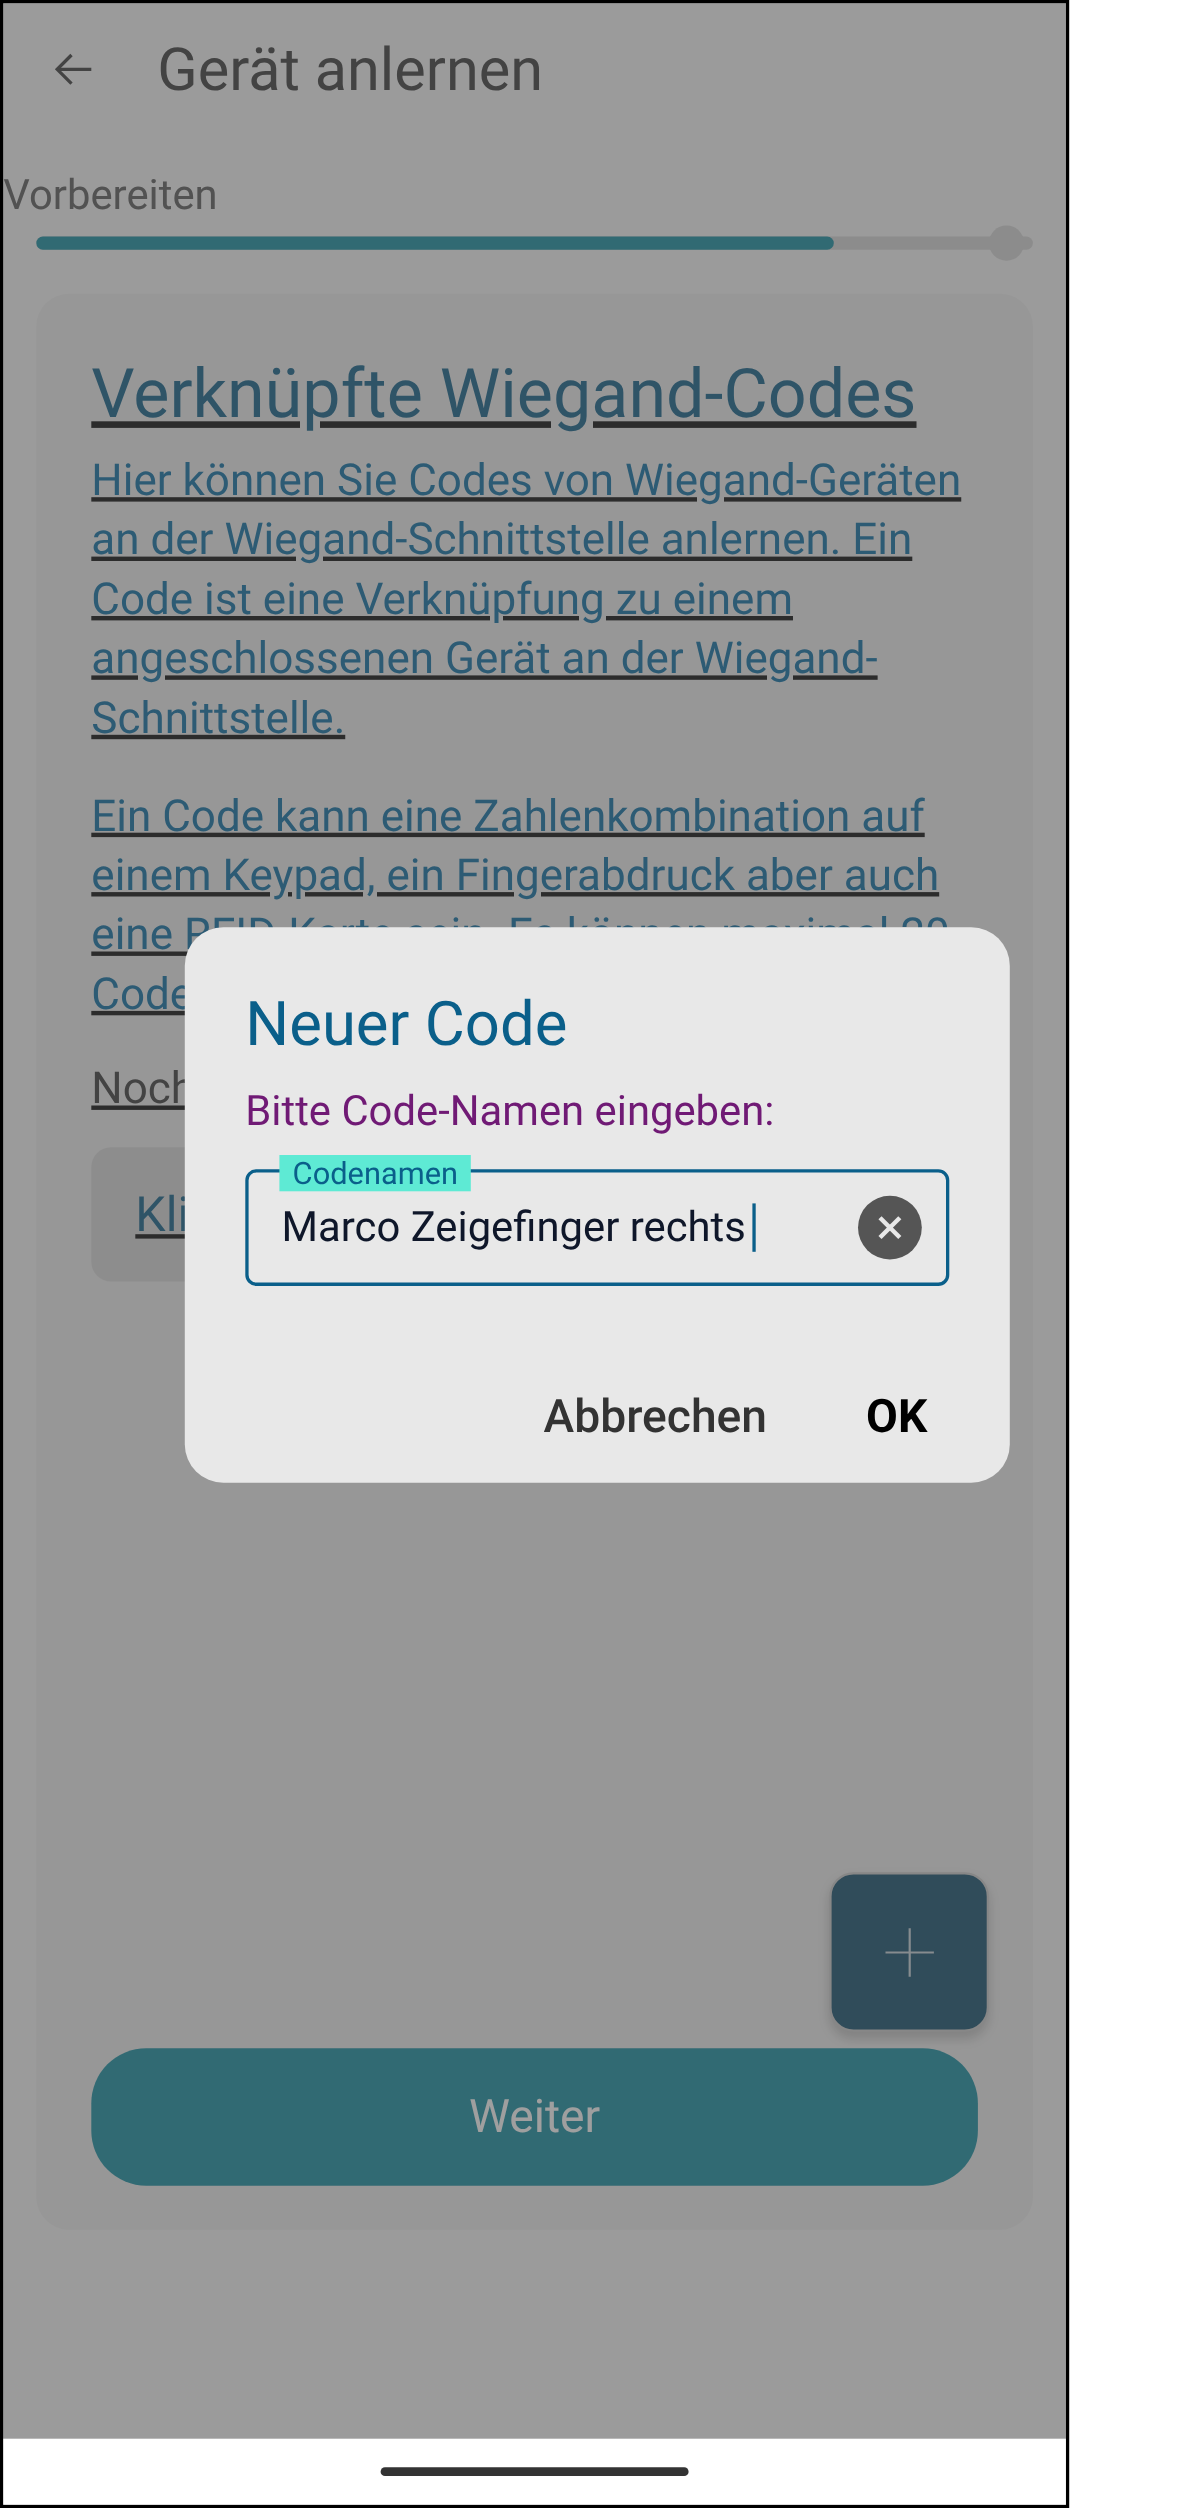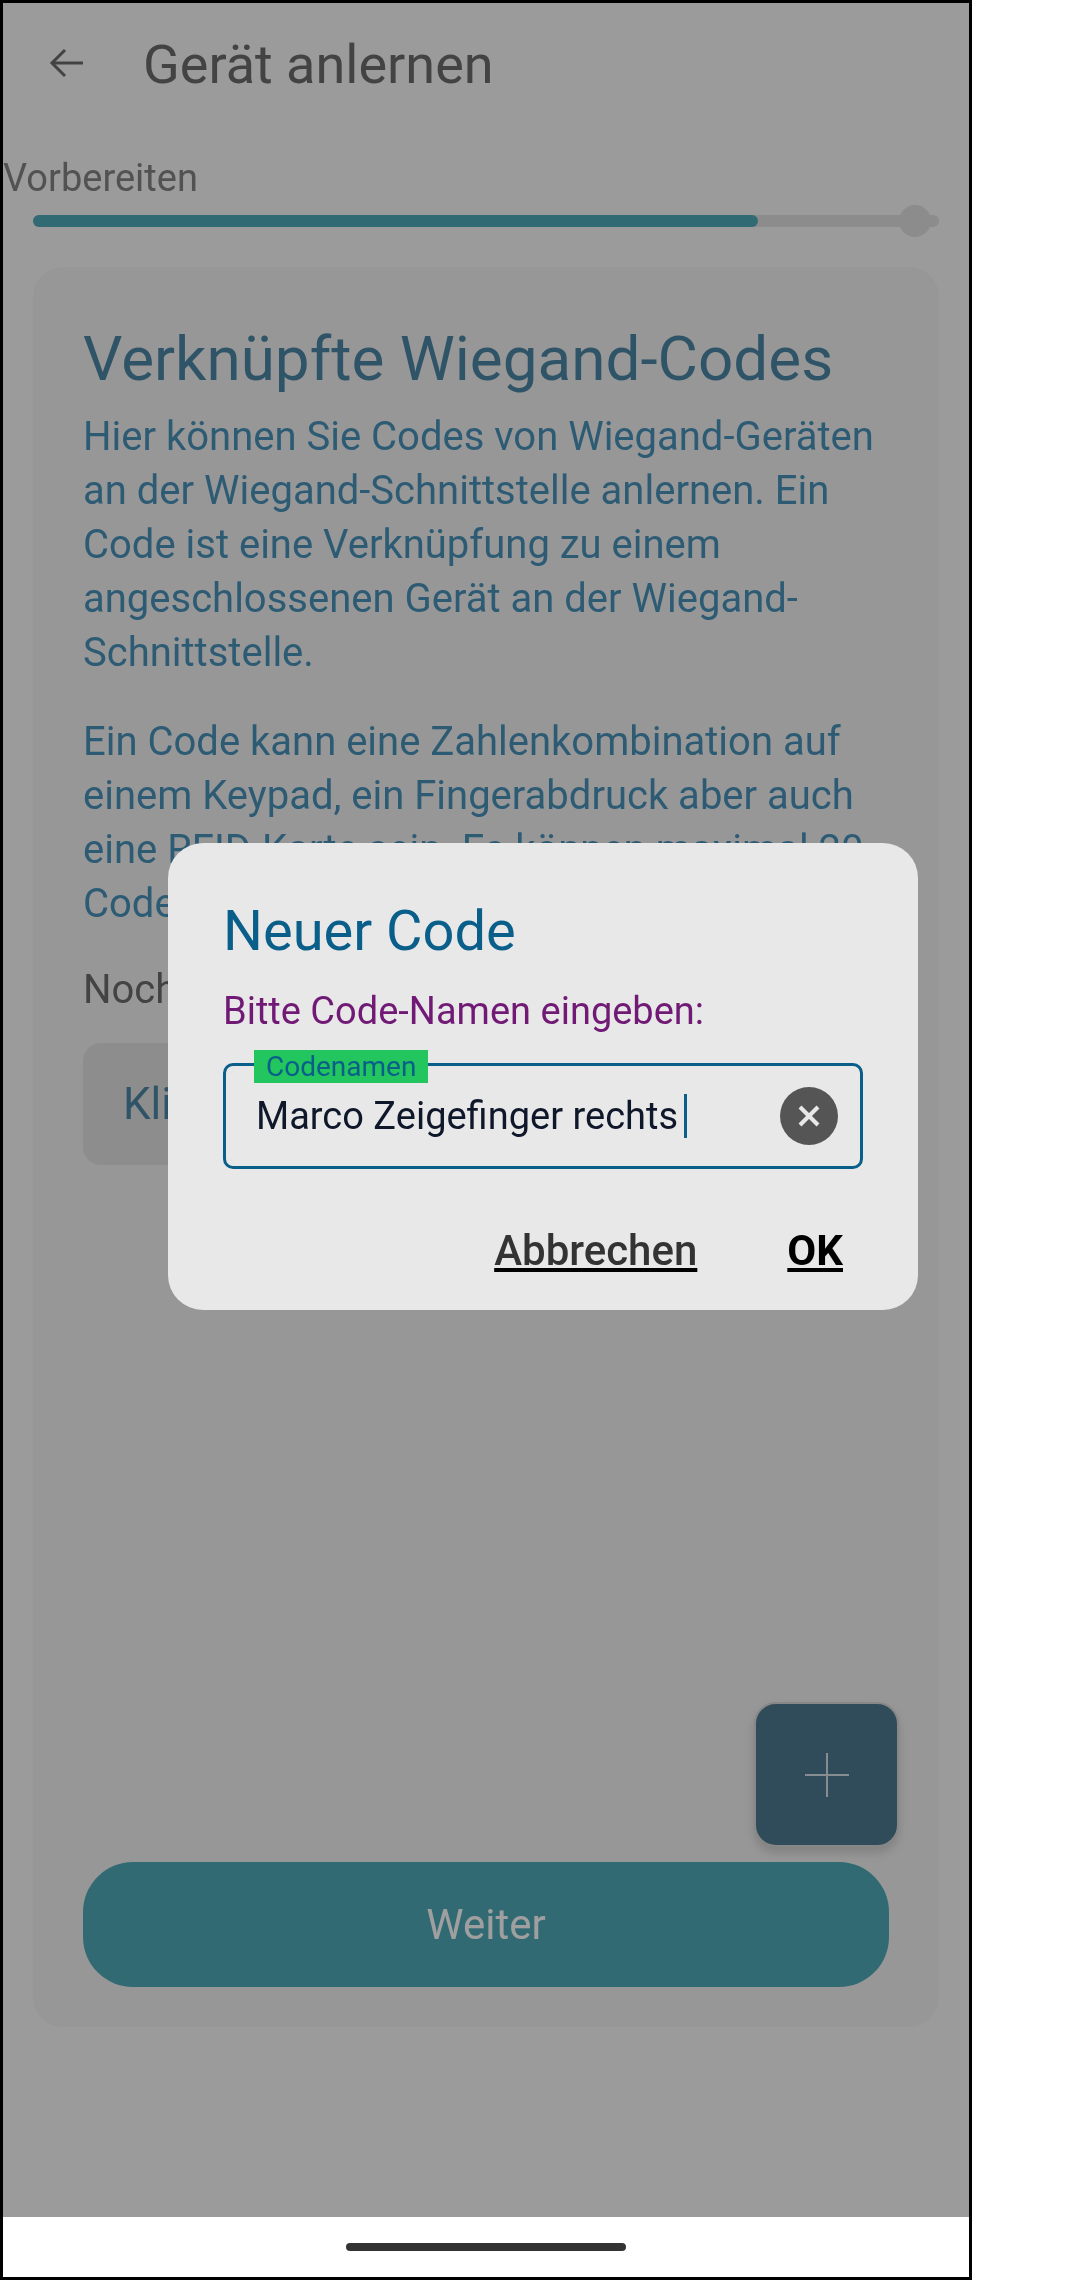--- a/index.html
+++ b/index.html
@@ -66,20 +66,21 @@
     border-radius: 50%;
   }
   
   .card {
     margin: 0 30px;
     background: #ededed;
     border-radius: 30px;
     padding: 55px 50px 40px 50px;
     height: 1760px;
     position: relative;
+    text-decoration: underline;
   }
   
   .card-title {
     color: #085a84;
     font-size: 62px;
     font-weight: 400;
     margin-bottom: 15px;
   }
   
   .card-text {
@@ -176,21 +177,21 @@
     border: 3px solid #0a5f8a;
     border-radius: 10px;
     padding: 28px 95px 28px 30px;
     background: #e8e8e8;
   }
   
   .field-label {
     position: absolute;
     top: -16px;
     left: 28px;
-    background: #22c55e;
+    background: #5eead4;
     padding: 0 12px;
     color: #0a5f8a;
     font-size: 28px;
   }
   
   .field-input {
     color: #0f172a;
     font-size: 38px;
     display: flex;
     align-items: center;
@@ -216,23 +217,22 @@
     display: flex;
     align-items: center;
     justify-content: center;
   }
   .clear-btn svg { stroke: #e8e8e8; stroke-width: 4; }
   
   .dialog-actions {
     display: flex;
     justify-content: flex-end;
     gap: 90px;
-    margin-top: 57px;
+    margin-top: 95px;
     padding-right: 20px;
-    text-decoration: underline;
   }
   
   .btn-cancel {
     color: #333;
     font-size: 42px;
     font-weight: 500;
   }
   
   .btn-ok {
     color: #000000;

